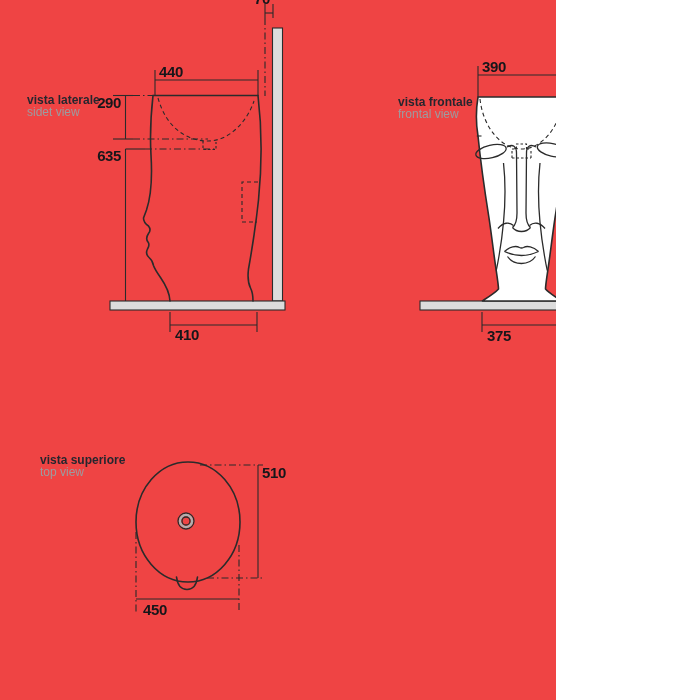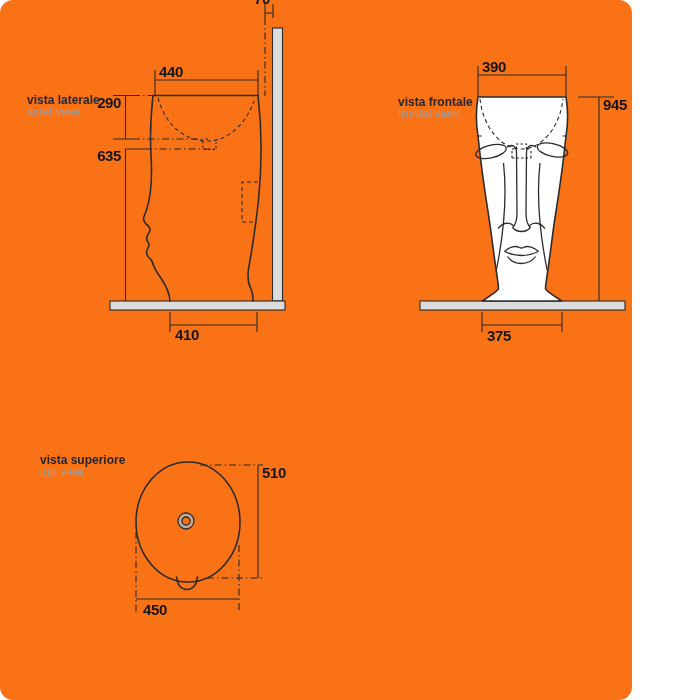--- a/index.html
+++ b/index.html
@@ -1,17 +1,17 @@
 <!DOCTYPE html>
 <html><head>
 <meta charset="utf-8">
 <style>
   html,body{margin:0;padding:0;background:#ffffff;}
-  .stage{position:relative;width:632px;height:700px;background:#f97316;overflow:hidden;
-         font-family:"Liberation Sans",sans-serif;border-radius:13px;}
+  .stage{position:relative;width:556px;height:700px;background:#ef4444;overflow:hidden;
+         font-family:"Liberation Sans",sans-serif;}
   svg{display:block;}
   
   .s   {stroke:#2b2b2b;stroke-width:1.1;fill:none;stroke-linecap:butt;}
   .s2  {stroke:#2b2b2b;stroke-width:1.6;fill:none;stroke-linecap:round;stroke-linejoin:round;}
   .sw  {stroke:#2b2b2b;stroke-width:1.3;fill:none;}
   .dash    {stroke:#2b2b2b;stroke-width:1.1;fill:none;stroke-dasharray:4,3;}
   .dash2   {stroke:#2b2b2b;stroke-width:1.1;fill:none;stroke-dasharray:2.5,2;}
   .dashdot {stroke:#2b2b2b;stroke-width:1.1;fill:none;stroke-dasharray:7,3,1.5,3;}
   .fillgray{fill:#dcdcdc;stroke:#2b2b2b;stroke-width:1.1;}
   .facefill{fill:#ffffff;stroke:#2b2b2b;stroke-width:1.6;stroke-linejoin:round;}

